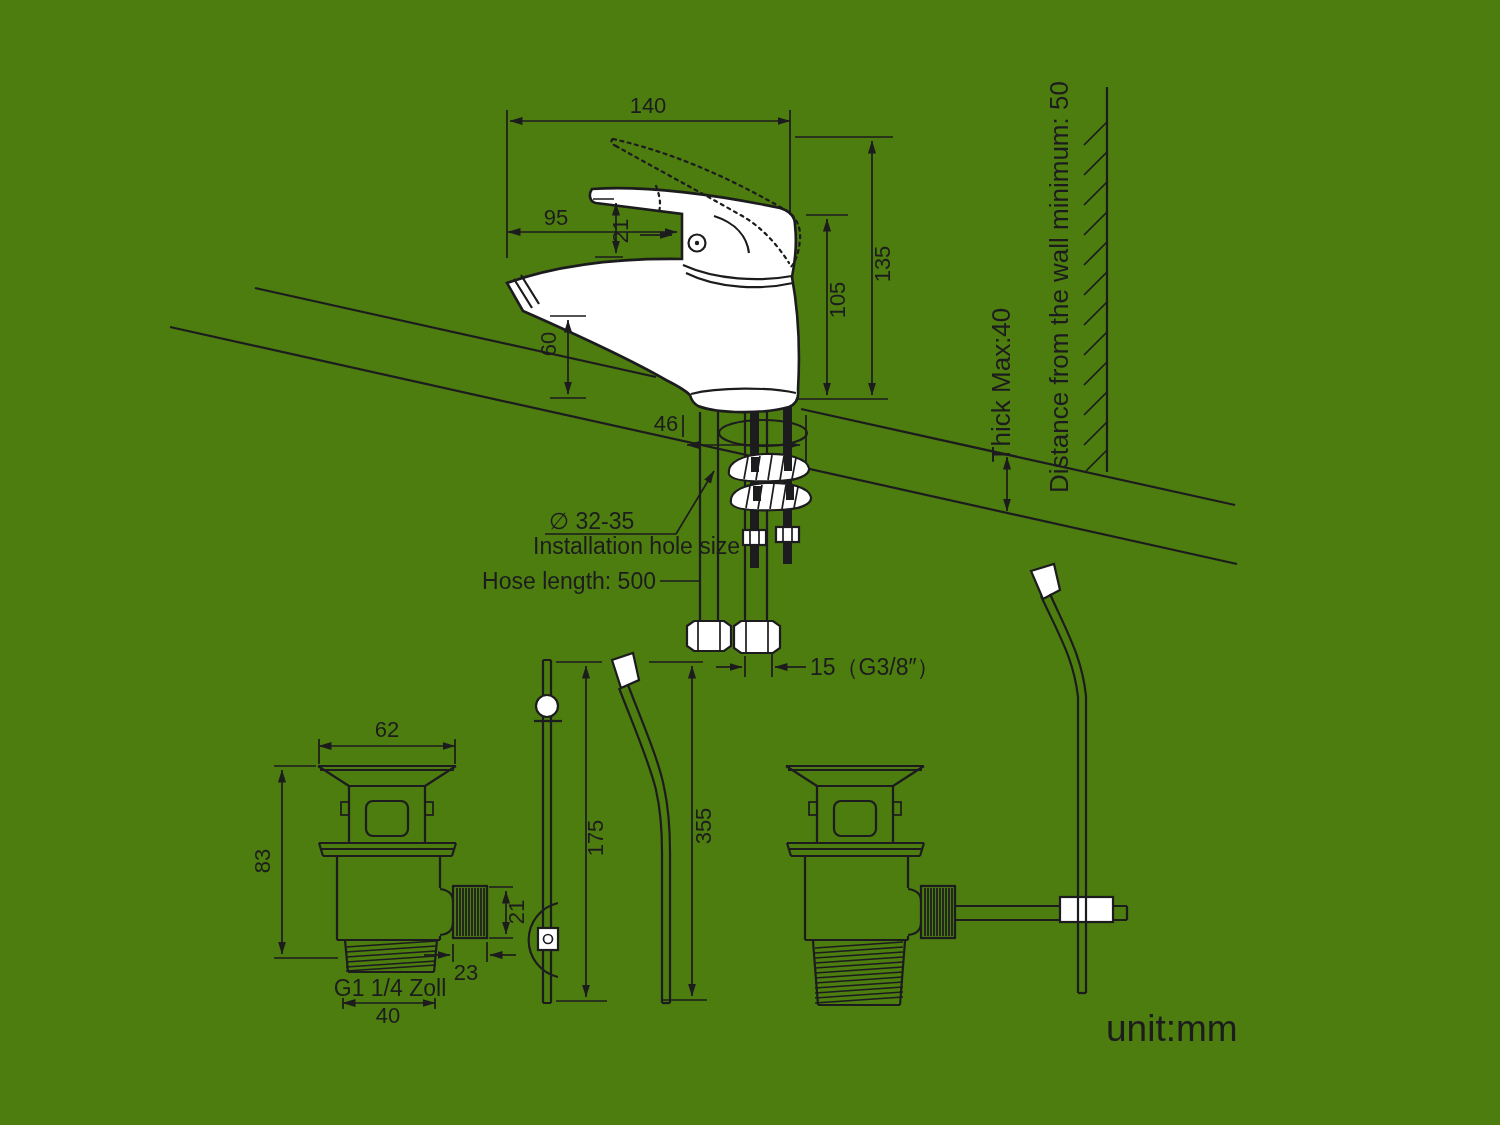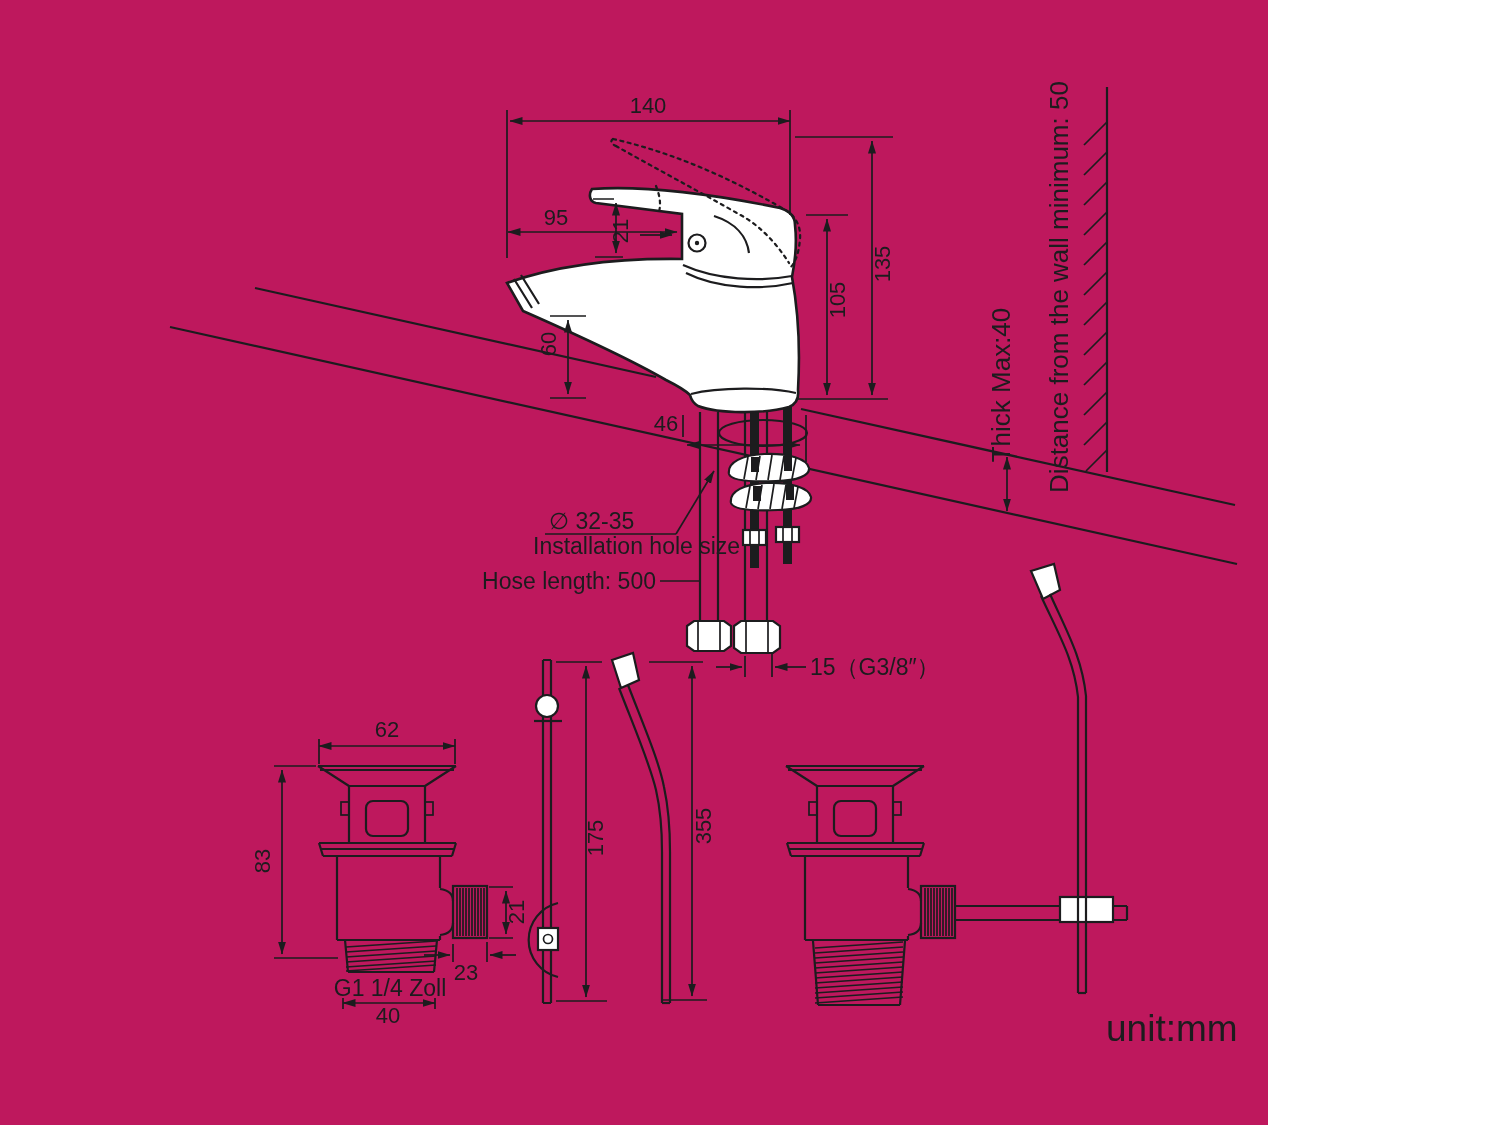--- a/index.html
+++ b/index.html
@@ -1,16 +1,16 @@
 <!DOCTYPE html>
 <html><head>
 <meta charset="utf-8">
 <style>
   html,body{margin:0;padding:0;background:#ffffff;}
-  .stage{position:relative;width:1268px;height:1125px;background:#be185d;overflow:hidden;
+  .stage{position:relative;width:1500px;height:1125px;background:#4d7c0f;overflow:hidden;
          font-family:"Liberation Sans", sans-serif;}
   svg{position:absolute;left:0;top:0;}
   text{fill:#1c1c1e;font-family:"Liberation Sans", sans-serif;}
   .dim{font-size:22px;}
   .note{font-size:23px;}
   .rnote{font-size:26px;}
   .unit{font-size:37px;}
   .ln{stroke:#1c1c1e;fill:none;}
   .w1{stroke-width:1.7;}
   .w2{stroke-width:2.2;}

